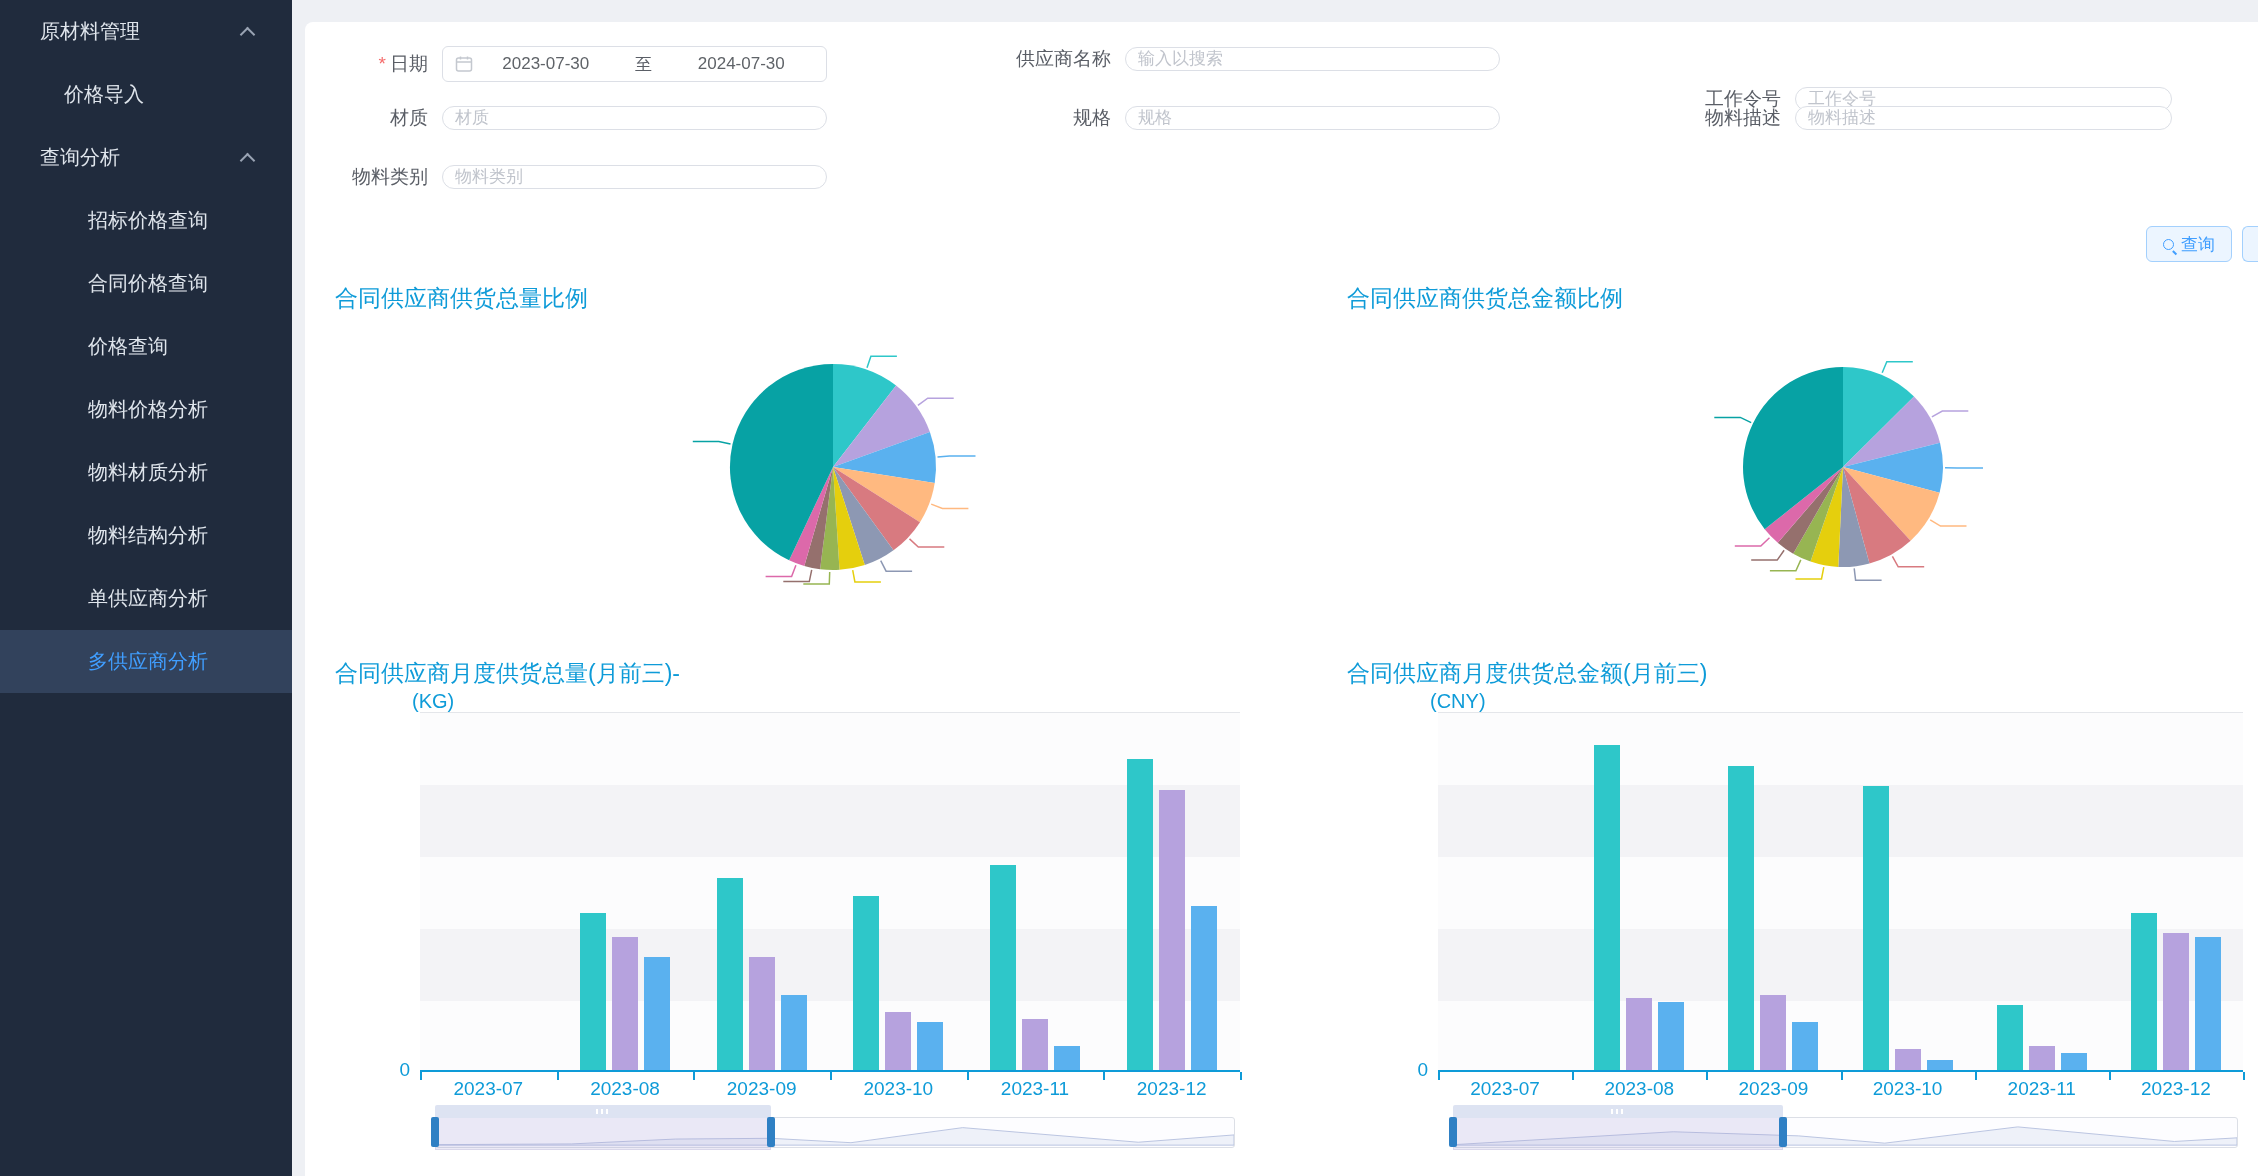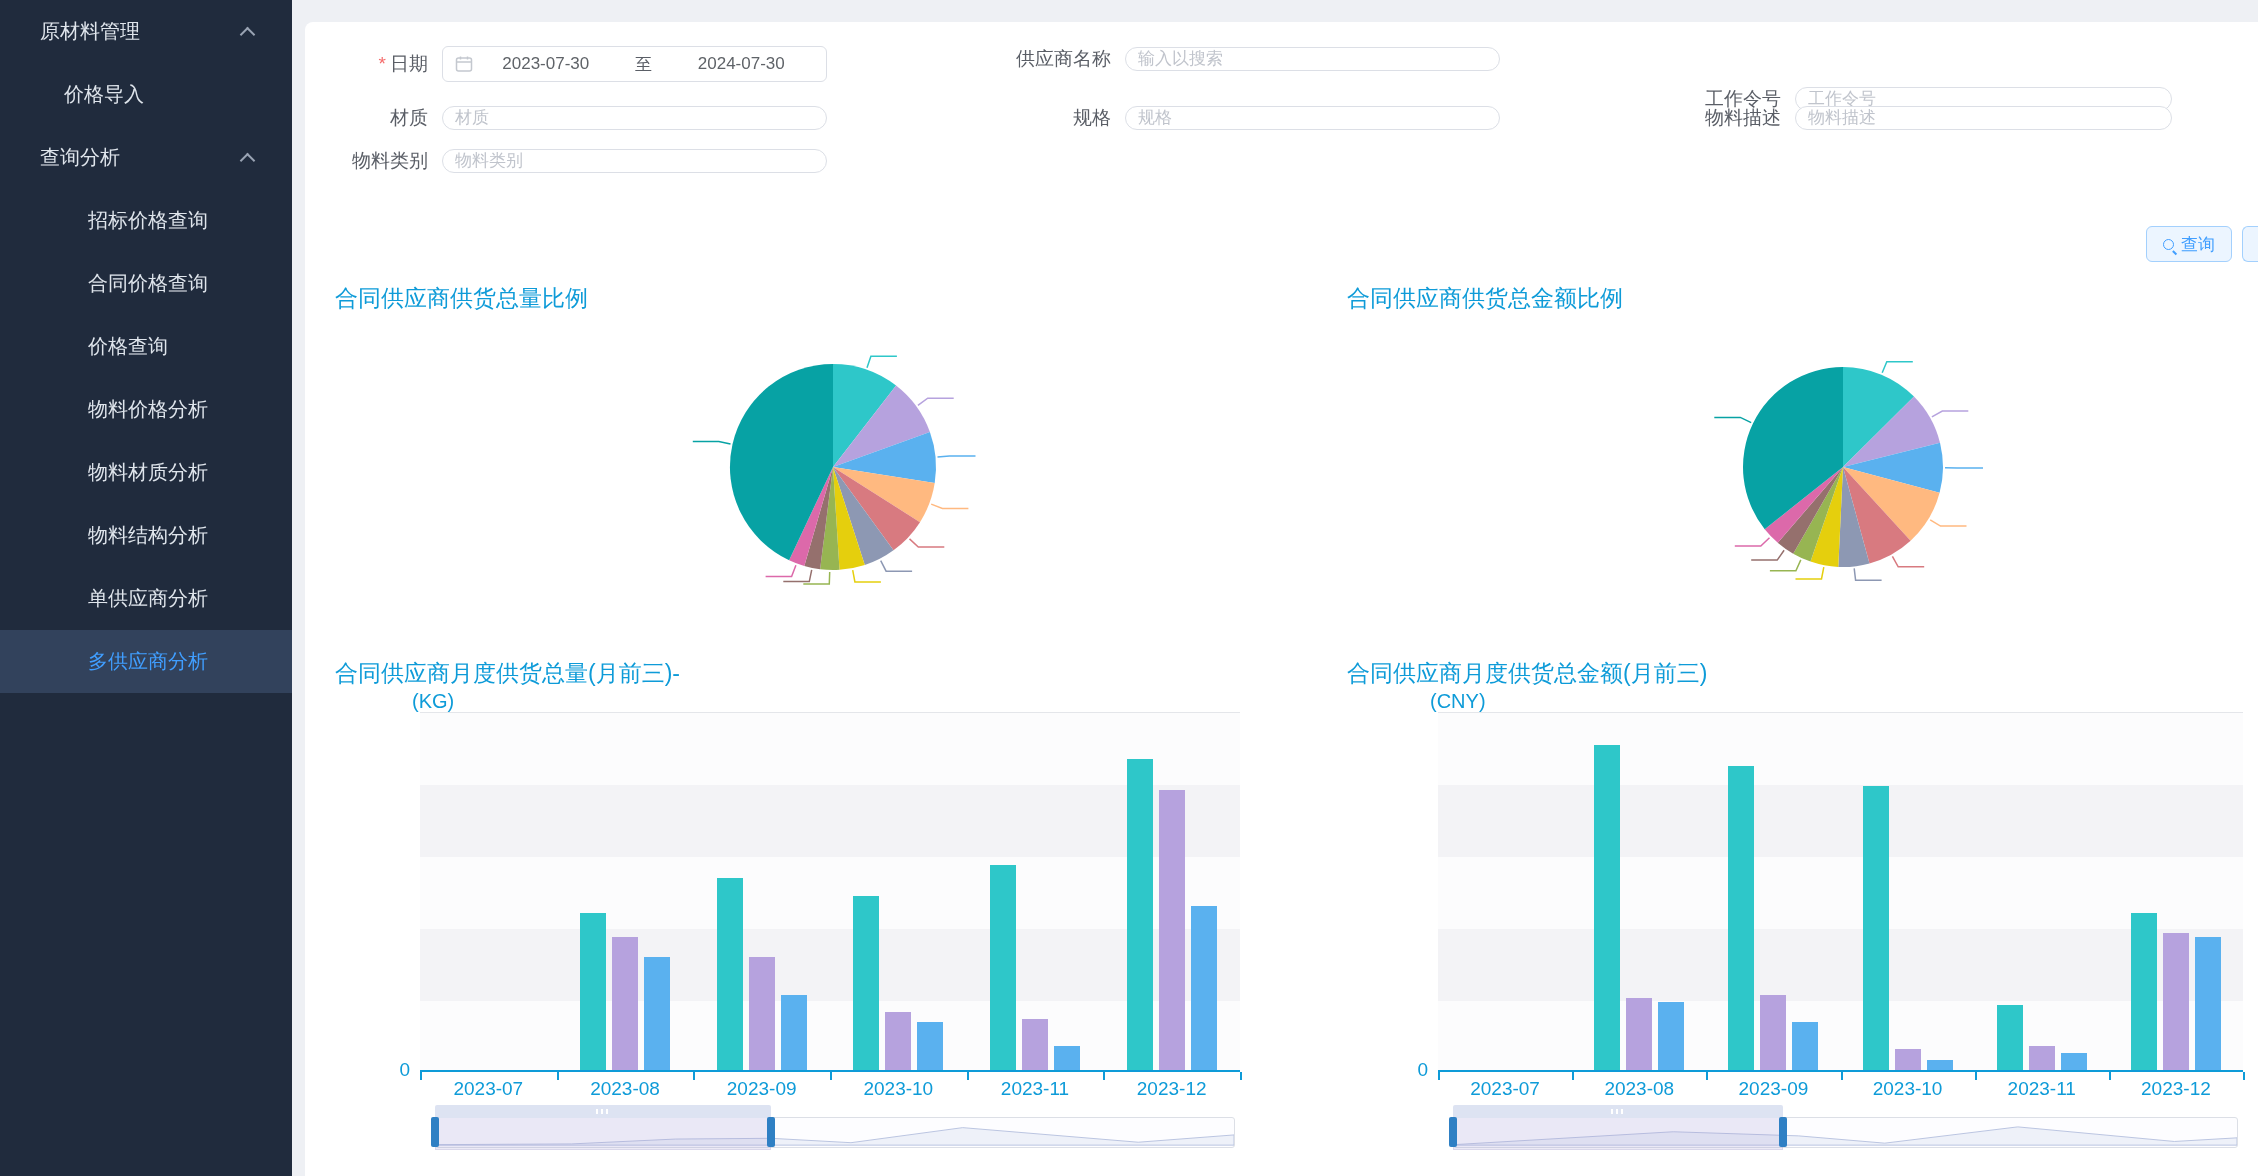--- a/index.html
+++ b/index.html
@@ -132,21 +132,21 @@
   </div>
   <div class="f-row" style="left:960px; top:105px;">
     <span class="f-label" style="width:165px;">规格</span>
     <input class="f-input" style="width: 375px;" placeholder="规格">
   </div>
   <div class="f-row" style="left:1665px; top:105px;">
     <span class="f-label" style="width:130px;">物料描述</span>
     <input class="f-input" style="width: 377px;" placeholder="物料描述">
   </div>
 
-  <div class="f-row" style="left:330px; top:148px;">
+  <div class="f-row" style="left:330px; top:164px;">
     <span class="f-label" style="width:112px;">物料类别</span>
     <input class="f-input" style="width: 385px;" placeholder="物料类别">
   </div>
 
   <div class="btn-query">
     <span class="search-icon"></span>
     <span>查询</span>
   </div>
   <div class="btn-partial"></div>
 

